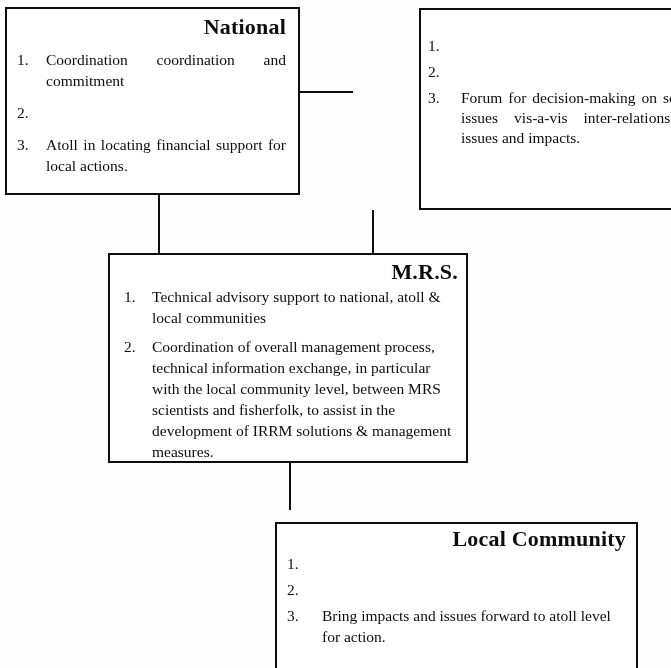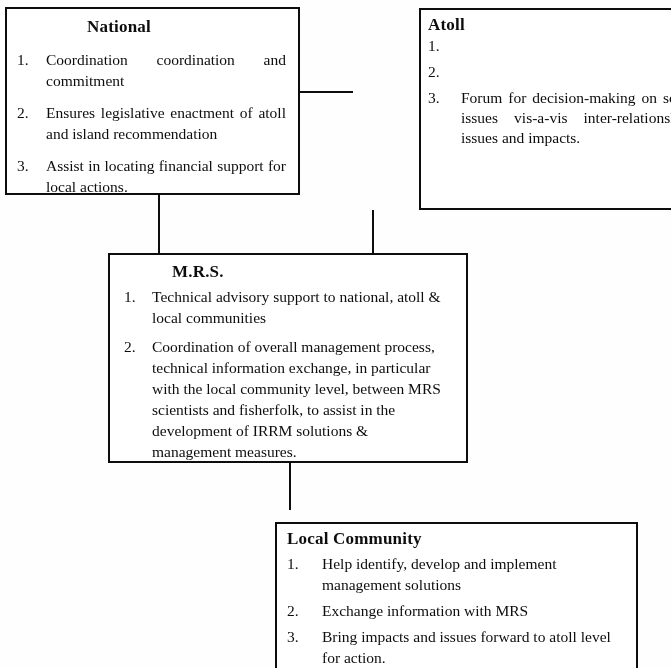--- a/index.html
+++ b/index.html
@@ -12,23 +12,23 @@
     overflow:hidden;
   }
   .box {
     position:absolute;
     box-sizing:border-box;
     border:2px solid #0d0d0d;
     background:#ffffff;
   }
   .title {
     margin:0;
-    font-size:17px;
+    font-size:22px;
     font-weight:bold;
-    text-align:left;
+    text-align:right;
     line-height:22px;
     letter-spacing:0.2px;
   }
   .item {
     display:flex;
     align-items:flex-start;
     font-size:15.5px;
     line-height:21px;
   }
   .num  { flex:0 0 auto; }
@@ -42,21 +42,21 @@
   #box-national .num { width:29px; }
   #box-national .item { margin-bottom:11px; }
 
   
   #box-atoll { left:371px; top:8px; width:312px; height:202px; padding:4px 10px 0 7px;margin-left:48px; }
   #box-atoll .title { margin-bottom:0; }
   #box-atoll .num { width:33px; }
   #box-atoll .item { margin-bottom:6px; line-height:20px; }
 
   
-  #box-mrs { left:108px; top:253px; width:360px; height:210px; padding:6px 22px 0 14px; }
+  #box-mrs { left:108px; top:253px; width:360px; height:210px; padding:6px 8px 0 14px; }
   #box-mrs .title { text-indent:48px; margin-bottom:3px; }
   #box-mrs .num { width:28px; }
   #box-mrs .item { margin-bottom:8px; }
 
   
   #box-local { left:275px; top:510px; width:363px; height:157px; padding:4px 10px 2px 10px;margin-top:12px; }
   #box-local .title { margin-bottom:3px; }
   #box-local .num { width:35px; }
   #box-local .item { margin-bottom:5px; }
 
@@ -72,25 +72,24 @@
 <div class="page">
 
   <section class="box just" id="box-national">
     <h3 class="title">National</h3>
     <div class="item">
       <span class="num">1.</span>
       <span class="txt">Coordination coordination and commitment</span>
     </div>
     <div class="item">
       <span class="num">2.</span>
-      <span class="txt">Ensures legislative enactment of atoll and island recommendation</span>
     </div>
     <div class="item">
       <span class="num">3.</span>
-      <span class="txt">Assist in locating financial support for local actions.</span>
+      <span class="txt">Atoll in locating financial support for local actions.</span>
     </div>
   </section>
 
   <section class="box just" id="box-atoll">
     <h3 class="title">Atoll</h3>
     <div class="item">
       <span class="num">1.</span>
     </div>
     <div class="item">
       <span class="num">2.</span>
@@ -110,25 +109,23 @@
     <div class="item">
       <span class="num">2.</span>
       <span class="txt">Coordination of overall management process, technical information exchange, in particular with the local community level, between MRS scientists and fisherfolk, to assist in the development of IRRM solutions &amp; management measures.</span>
     </div>
   </section>
 
   <section class="box" id="box-local">
     <h3 class="title">Local Community</h3>
     <div class="item">
       <span class="num">1.</span>
-      <span class="txt">Help identify, develop and implement management solutions</span>
     </div>
     <div class="item">
       <span class="num">2.</span>
-      <span class="txt">Exchange information with MRS</span>
     </div>
     <div class="item">
       <span class="num">3.</span>
       <span class="txt">Bring impacts and issues forward to atoll level for action.</span>
     </div>
   </section>
 
   <div class="line" id="c-nat-atoll"></div>
   <div class="line" id="c-nat-mrs"></div>
   <div class="line" id="c-atoll-mrs"></div>

